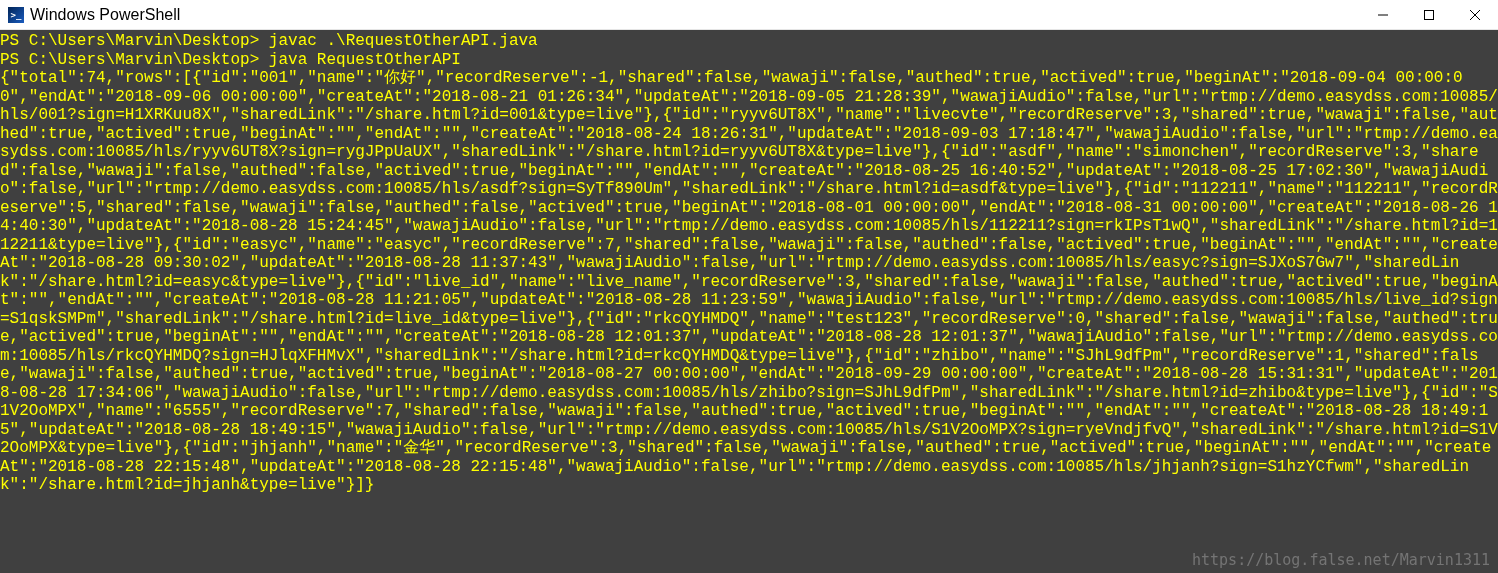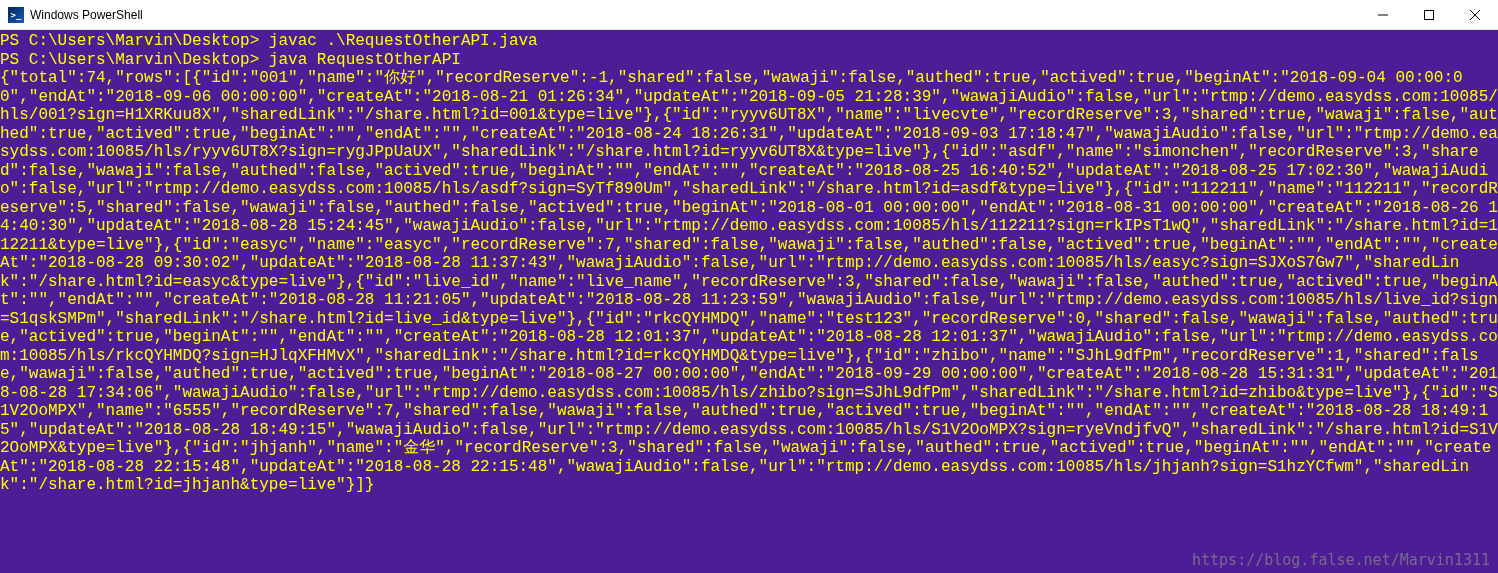--- a/index.html
+++ b/index.html
@@ -31,38 +31,38 @@
       background: linear-gradient(135deg, #012456 0%, #1a5cbf 100%);
       display: inline-flex;
       align-items: center;
       justify-content: center;
       color: #fff;
       font-size: 9px;
       font-weight: bold;
       font-family: monospace;
     }
     .titlebar-title {
-      font-size: 12px;
+      font-size: 16px;
       color: #000;
     }
     .window-controls {
       display: flex;
     }
     .window-control {
       width: 46px;
       height: 30px;
       display: flex;
       align-items: center;
       justify-content: center;
       font-size: 10px;
       color: #000;
       cursor: pointer;
     }
     .terminal {
-      background: #4c1d95;
+      background: #404040;
       color: #ffff00;
       font-family: "Consolas", "Courier New", monospace;
       font-size: 16px;
       line-height: 18.5px;
       padding: 2px 0;
       height: calc(100% - 30px);
       overflow: hidden;
       word-break: break-all;
       white-space: pre-wrap;
       position: relative;

